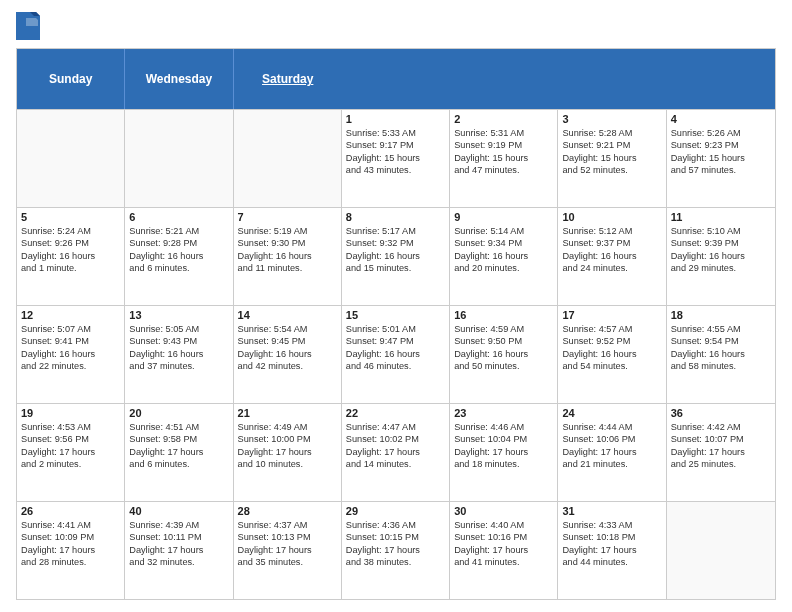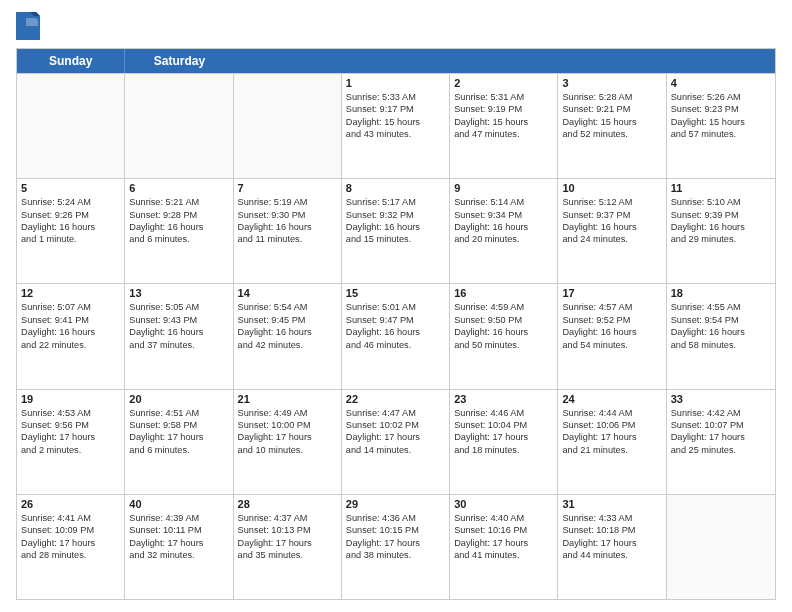--- a/index.html
+++ b/index.html
@@ -57,25 +57,25 @@
     }
     .cal-header-row {
       display: grid;
       grid-template-columns: repeat(7, 1fr);
       background: #2e6db4;
     }
     .cal-header-cell {
       color: #fff;
       font-size: 12px;
       font-weight: bold;
-      padding: 5px 4px;
+      padding: 23px 4px;
       text-align: center;
       border-right: 1px solid #5a8fd4;
     }
-    .cal-header-cell:last-child { border-right: none; }
+    .cal-header-cell:last-child { border-right: none; text-decoration: underline; }
     .cal-body {
       flex: 1;
       display: flex;
       flex-direction: column;
     }
     .cal-row {
       display: grid;
       grid-template-columns: repeat(7, 1fr);
       flex: 1;
       border-top: 1px solid #ccc;
@@ -120,20 +120,21 @@
     </div>
     <div class="title-area">
       <div class="month-title"></div>
       <div class="location"></div>
     </div>
   </div>
 
   <div class="calendar">
     <div class="cal-header-row">
     <div class="cal-header-cell">Sunday</div>
+        <div class="cal-header-cell">Wednesday</div>
         <div class="cal-header-cell">Saturday</div>
       </div>
     <div class="cal-body">
     <div class="cal-row">
           <div class="cal-cell empty"></div>
           <div class="cal-cell empty"></div>
           <div class="cal-cell empty"></div>
           <div class="cal-cell">
             <div class="day-num">1</div>
             <div class="cell-line">Sunrise: 5:33 AM</div>
@@ -302,21 +303,21 @@
             <div class="cell-line">and 18 minutes.</div>
           </div>
           <div class="cal-cell">
             <div class="day-num">24</div>
             <div class="cell-line">Sunrise: 4:44 AM</div>
             <div class="cell-line">Sunset: 10:06 PM</div>
             <div class="cell-line">Daylight: 17 hours</div>
             <div class="cell-line">and 21 minutes.</div>
           </div>
           <div class="cal-cell">
-            <div class="day-num">33</div>
+            <div class="day-num">36</div>
             <div class="cell-line">Sunrise: 4:42 AM</div>
             <div class="cell-line">Sunset: 10:07 PM</div>
             <div class="cell-line">Daylight: 17 hours</div>
             <div class="cell-line">and 25 minutes.</div>
           </div>
         </div>
         <div class="cal-row">
           <div class="cal-cell">
             <div class="day-num">26</div>
             <div class="cell-line">Sunrise: 4:41 AM</div>

